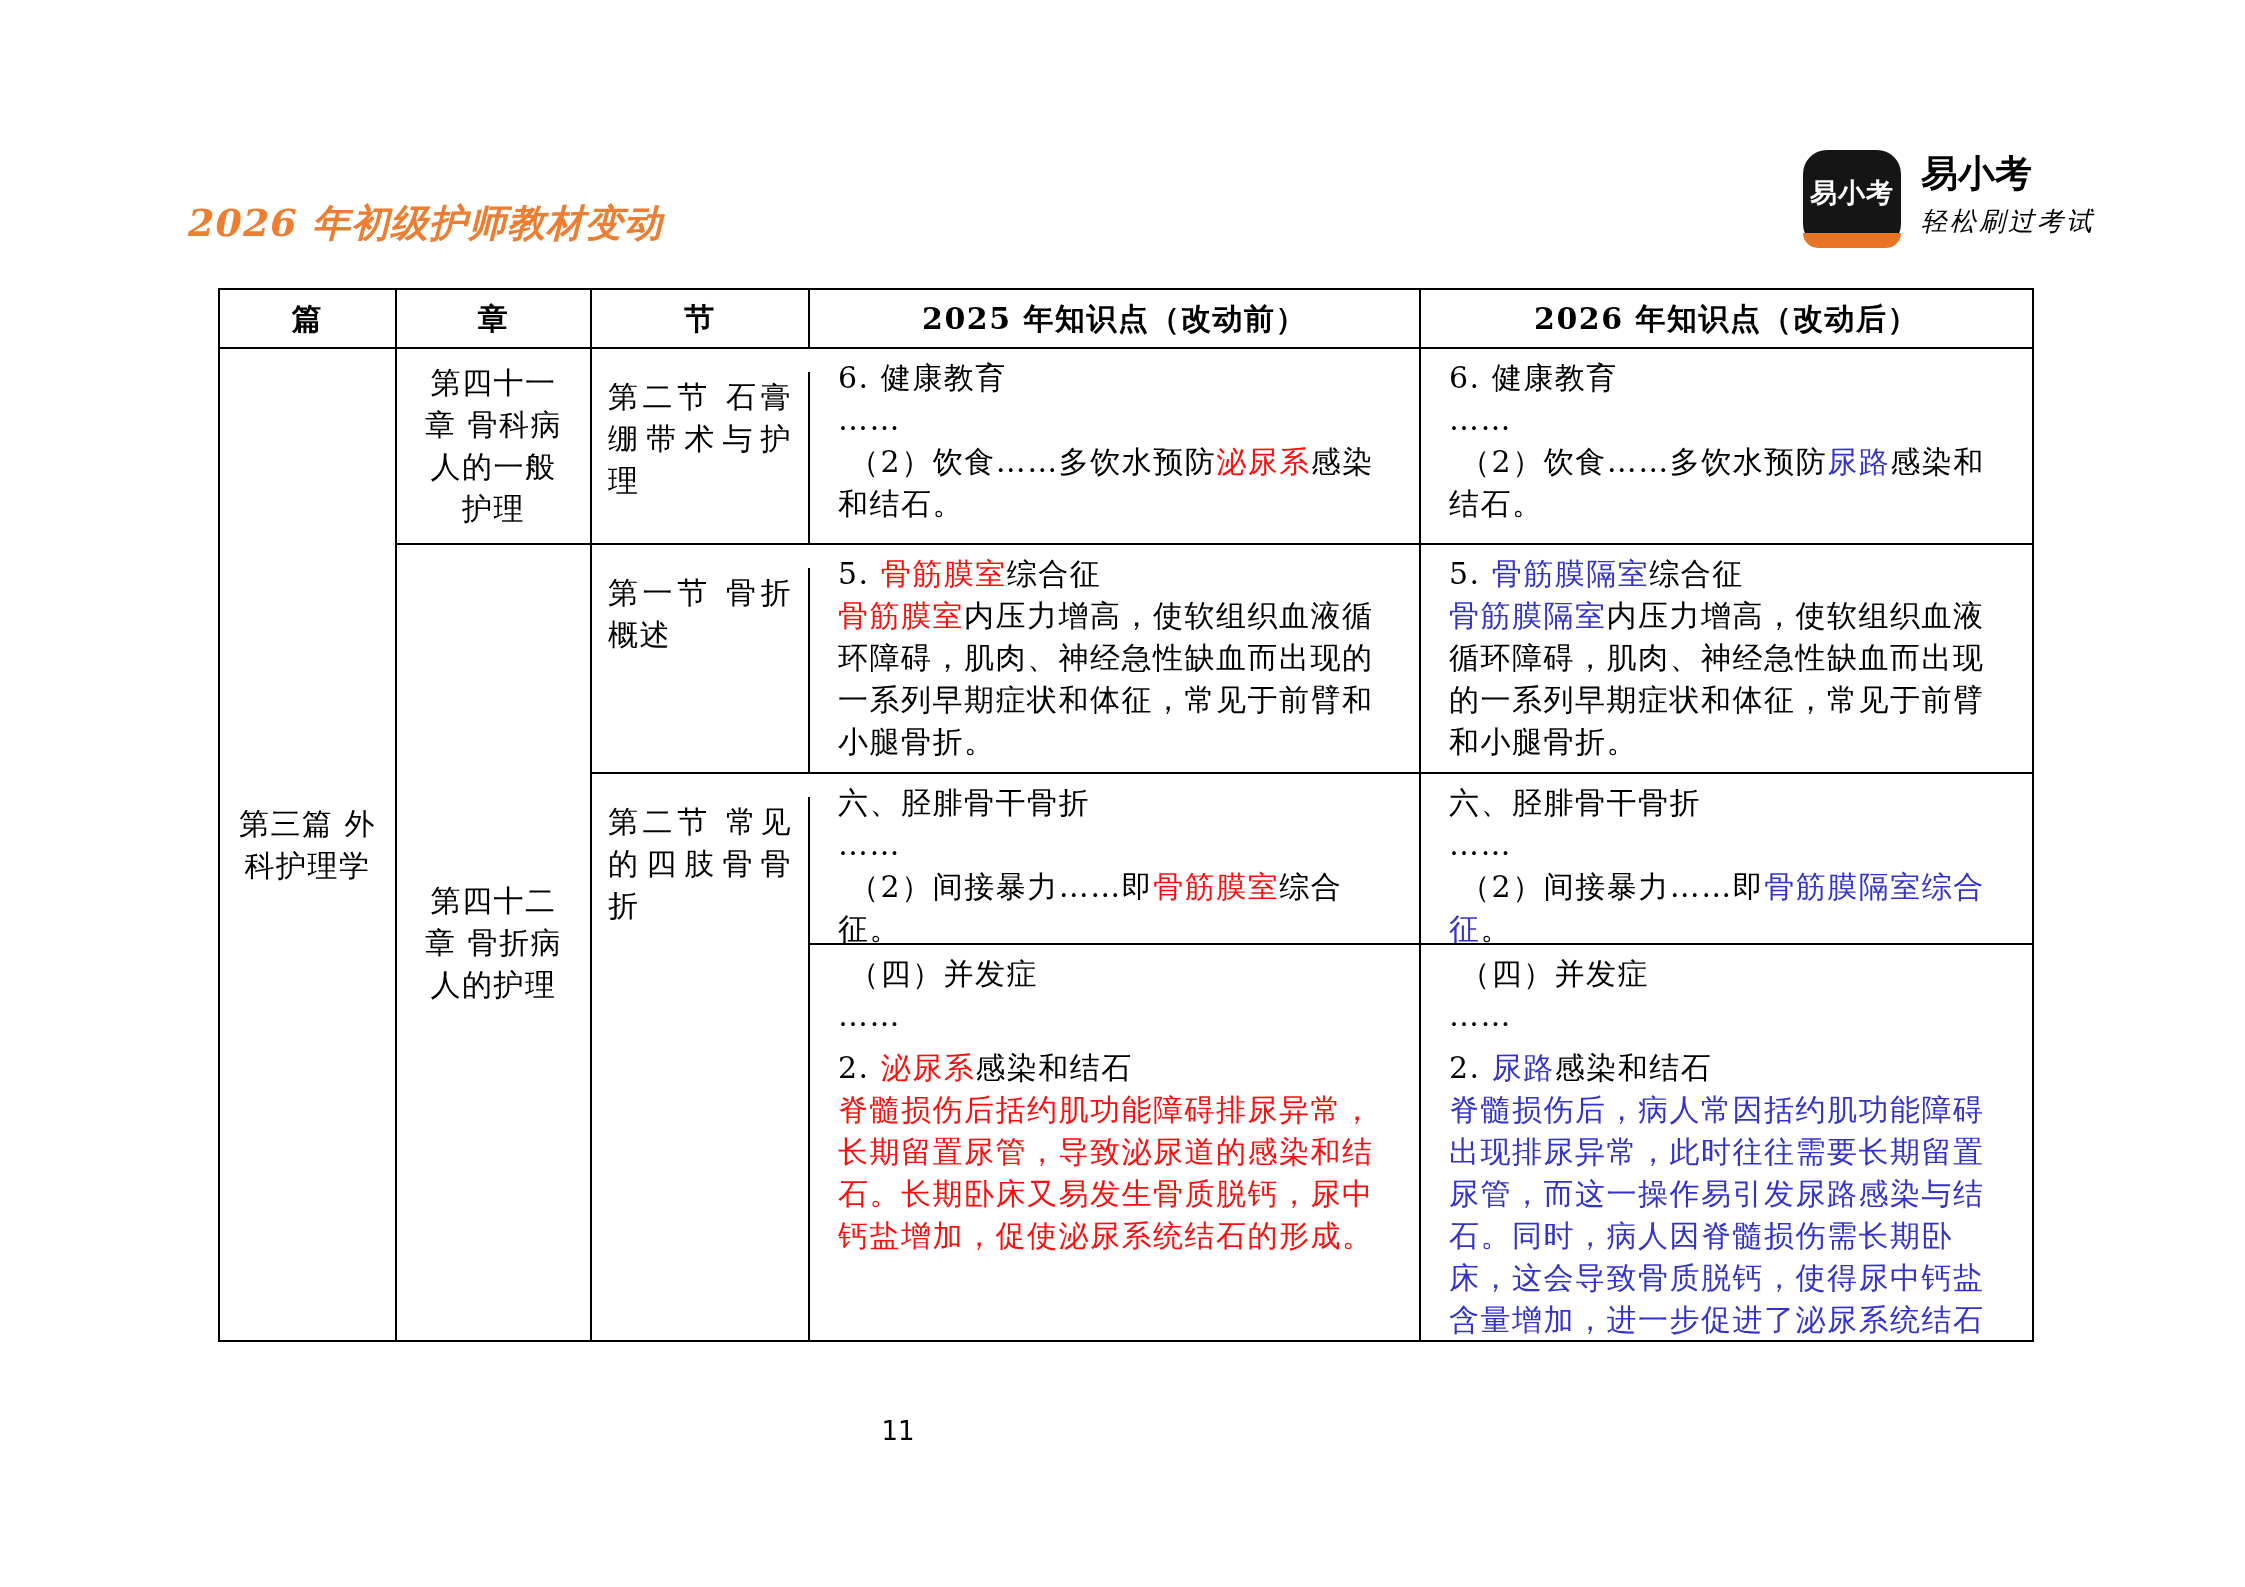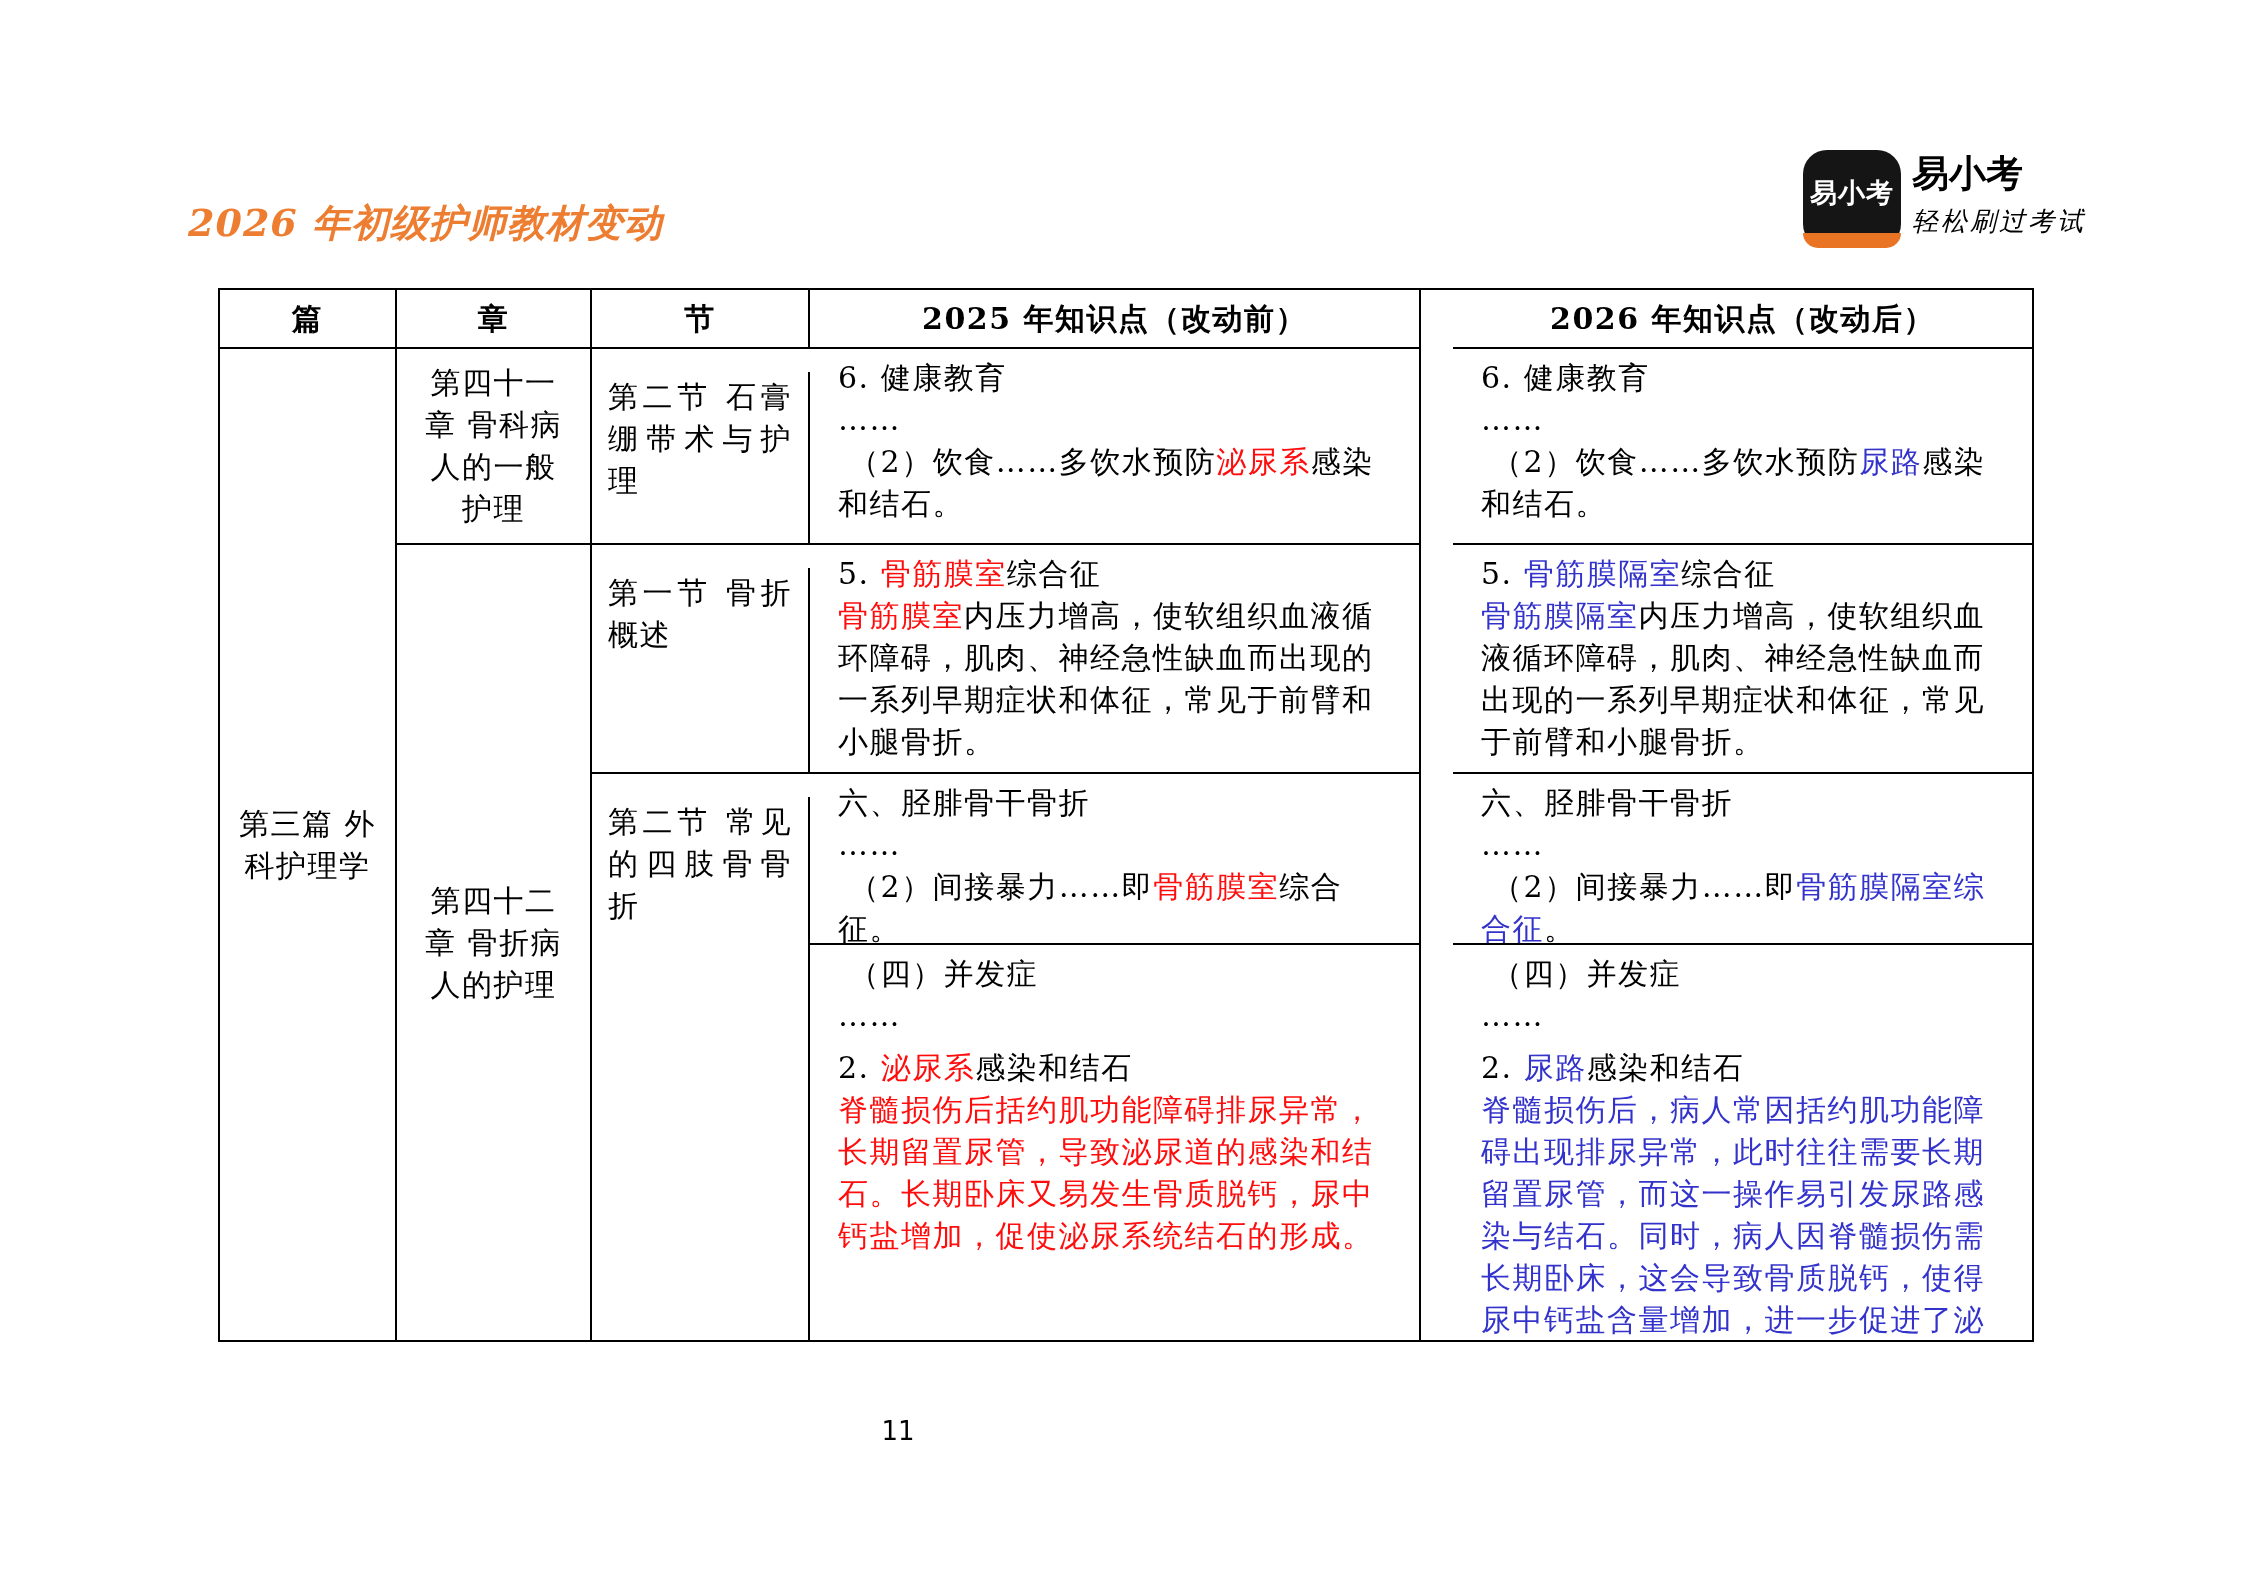--- a/index.html
+++ b/index.html
@@ -3,40 +3,40 @@
 <meta charset="utf-8">
 <style>
   html,body{margin:0;padding:0;background:#ffffff;}
   body{width:2245px;height:1587px;position:relative;overflow:hidden;
        font-family:"DejaVu Serif","Liberation Serif",serif;color:#000;}
 
   .title{position:absolute;left:188px;top:198px;font-size:38px;font-weight:600;
          color:var(--title,#ED7D31);letter-spacing:1px;font-style:italic;}
 
   
-  .brand{position:absolute;left:1803px;top:150px;display:flex;gap:11px;align-items:flex-start;}
+  .brand{position:absolute;left:1803px;top:150px;display:flex;gap:20px;align-items:flex-start;}
   .badge{width:98px;height:98px;background:var(--logo_bg,#151515);border-radius:24px;
          position:relative;flex:0 0 auto;}
   .badge-label{position:absolute;left:0;right:0;top:0;bottom:12px;display:flex;align-items:center;
          justify-content:center;color:#fff;font-size:27px;font-weight:600;letter-spacing:1px;
          font-family:"DejaVu Sans","Liberation Sans",sans-serif;}
   .badge-bar{position:absolute;left:0;right:0;bottom:0;height:15px;
          background:var(--logo_accent,#E87424);border-radius:0 0 24px 24px;}
   .brand-name{font-size:37px;font-weight:bold;line-height:44px;margin-top:2px;
          font-family:"DejaVu Sans","Liberation Sans",sans-serif;}
   .brand-tagline{font-size:26px;font-style:italic;margin-top:8px;letter-spacing:3px;}
 
   
   .tbl{position:absolute;left:218px;top:288px;display:grid;background:#fff;
        grid-template-columns:177px 195px 218px 611px 611px;
        grid-template-rows:59px 196px 229px 171px 395px;
        border:2px solid #000;}
   .cell{border-right:2px solid #000;border-bottom:2px solid #000;box-sizing:border-box;
         overflow:hidden;font-size:30px;letter-spacing:1.5px;line-height:42px;}
-  .no-r{border-right:none;margin-left:32px;}
+  .no-r{border-right:none;}
   .no-b{border-bottom:none;}
   .hd{display:flex;align-items:center;justify-content:center;font-weight:bold;}
   .mid{display:flex;align-items:center;justify-content:center;text-align:center;padding:0 26px;}
   .pian{padding:0 14px;}
   .sec{padding:4px 16px;text-align:justify;text-justify:inter-character;margin-top:23px;}
   .body{padding:8px 28px;}
   .cell p{margin:0;white-space:pre-wrap;}
   .cell p.gap{margin-top:10px;}
 
   .pageno{position:absolute;top:1416px;left:0;width:1796px;text-align:center;font-size:26px;

